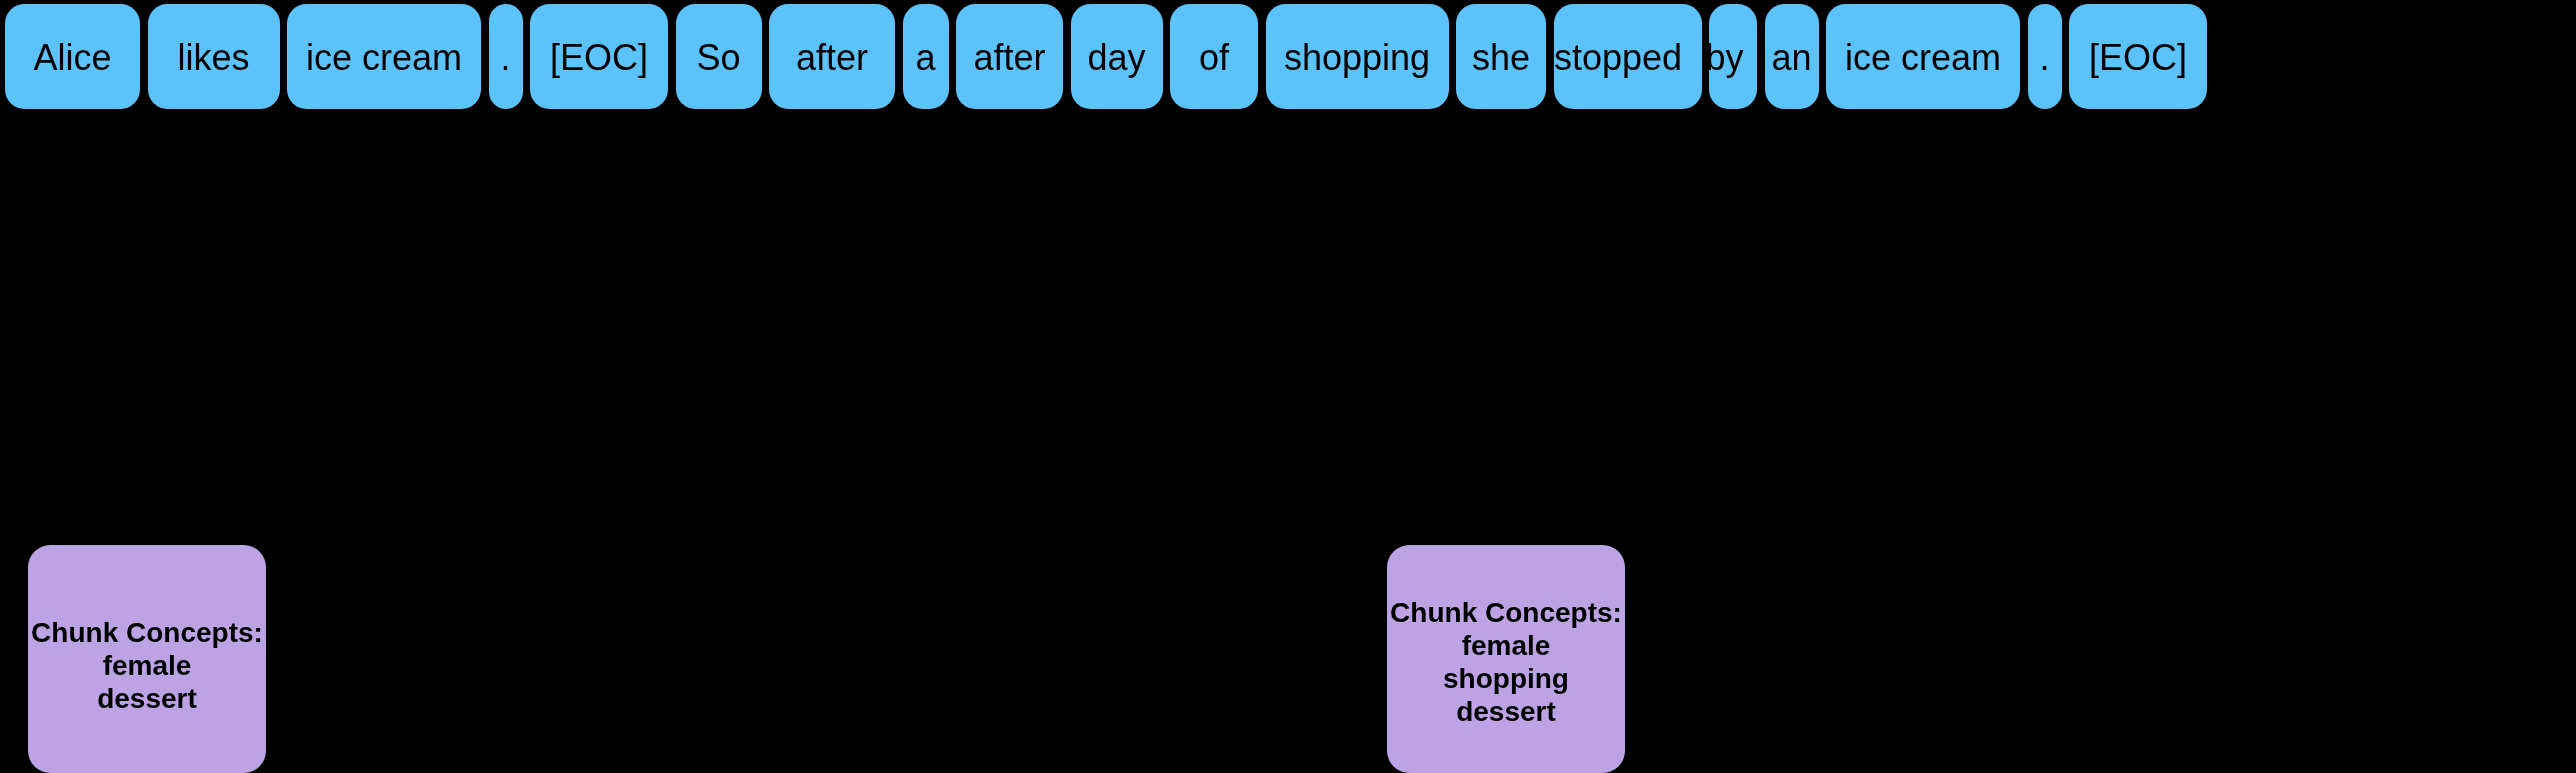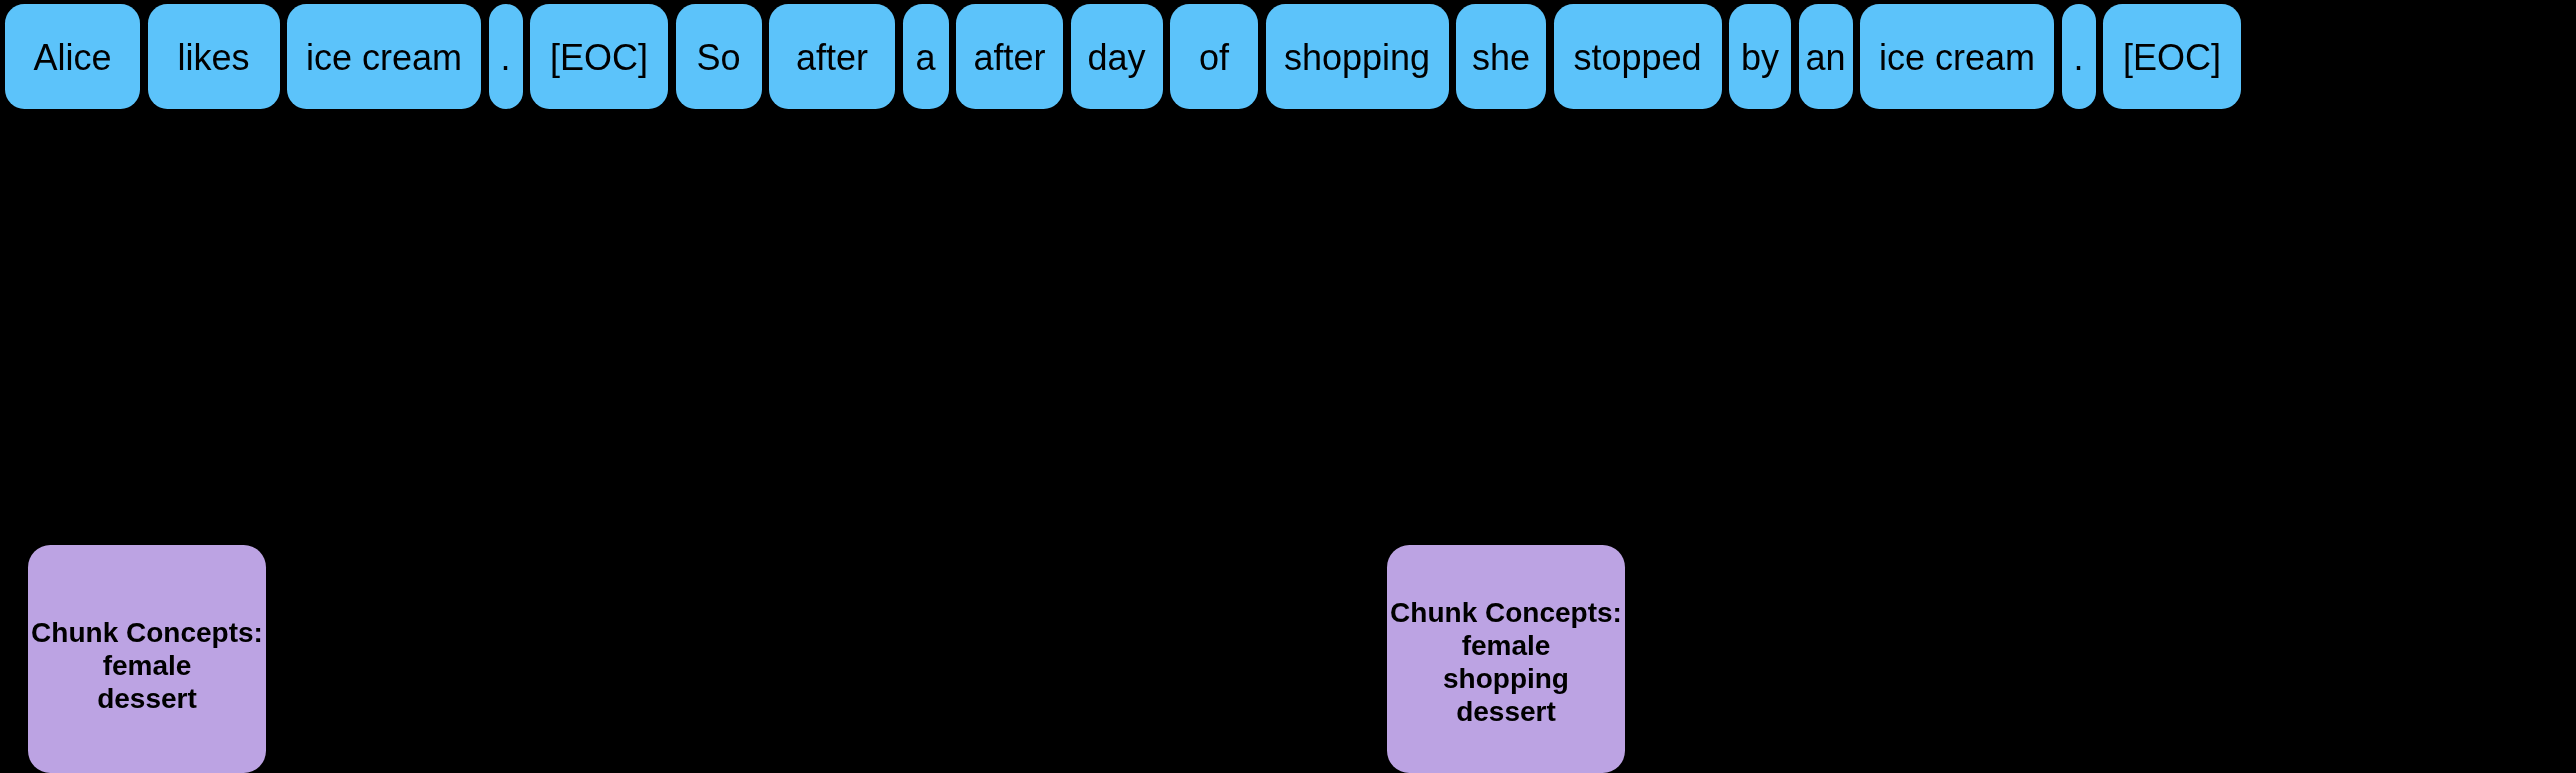--- a/index.html
+++ b/index.html
@@ -152,24 +152,24 @@
       </div>
       <div class="token narrow" style="width: 88px;">
         <span class="token-label">of</span>
       </div>
       <div class="token" style="width: 183px;">
         <span class="token-label">shopping</span>
       </div>
       <div class="token" style="width: 90px;">
         <span class="token-label">she</span>
       </div>
-      <div class="token" style="width: 168px;">
+      <div class="token" style="width: 148px; justify-content: flex-end;">
         <span class="token-label">stopped</span>
       </div>
-      <div class="token narrow" style="width: 62px;">
+      <div class="token narrow" style="width: 48px; justify-content: flex-end;">
         <span class="token-label">by</span>
       </div>
       <div class="token narrow" style="width: 54px;">
         <span class="token-label">an</span>
       </div>
       <div class="token" style="width: 194px;">
         <span class="token-label">ice cream</span>
       </div>
       <div class="token narrow" style="width: 34px;">
         <span class="token-label">.</span>

